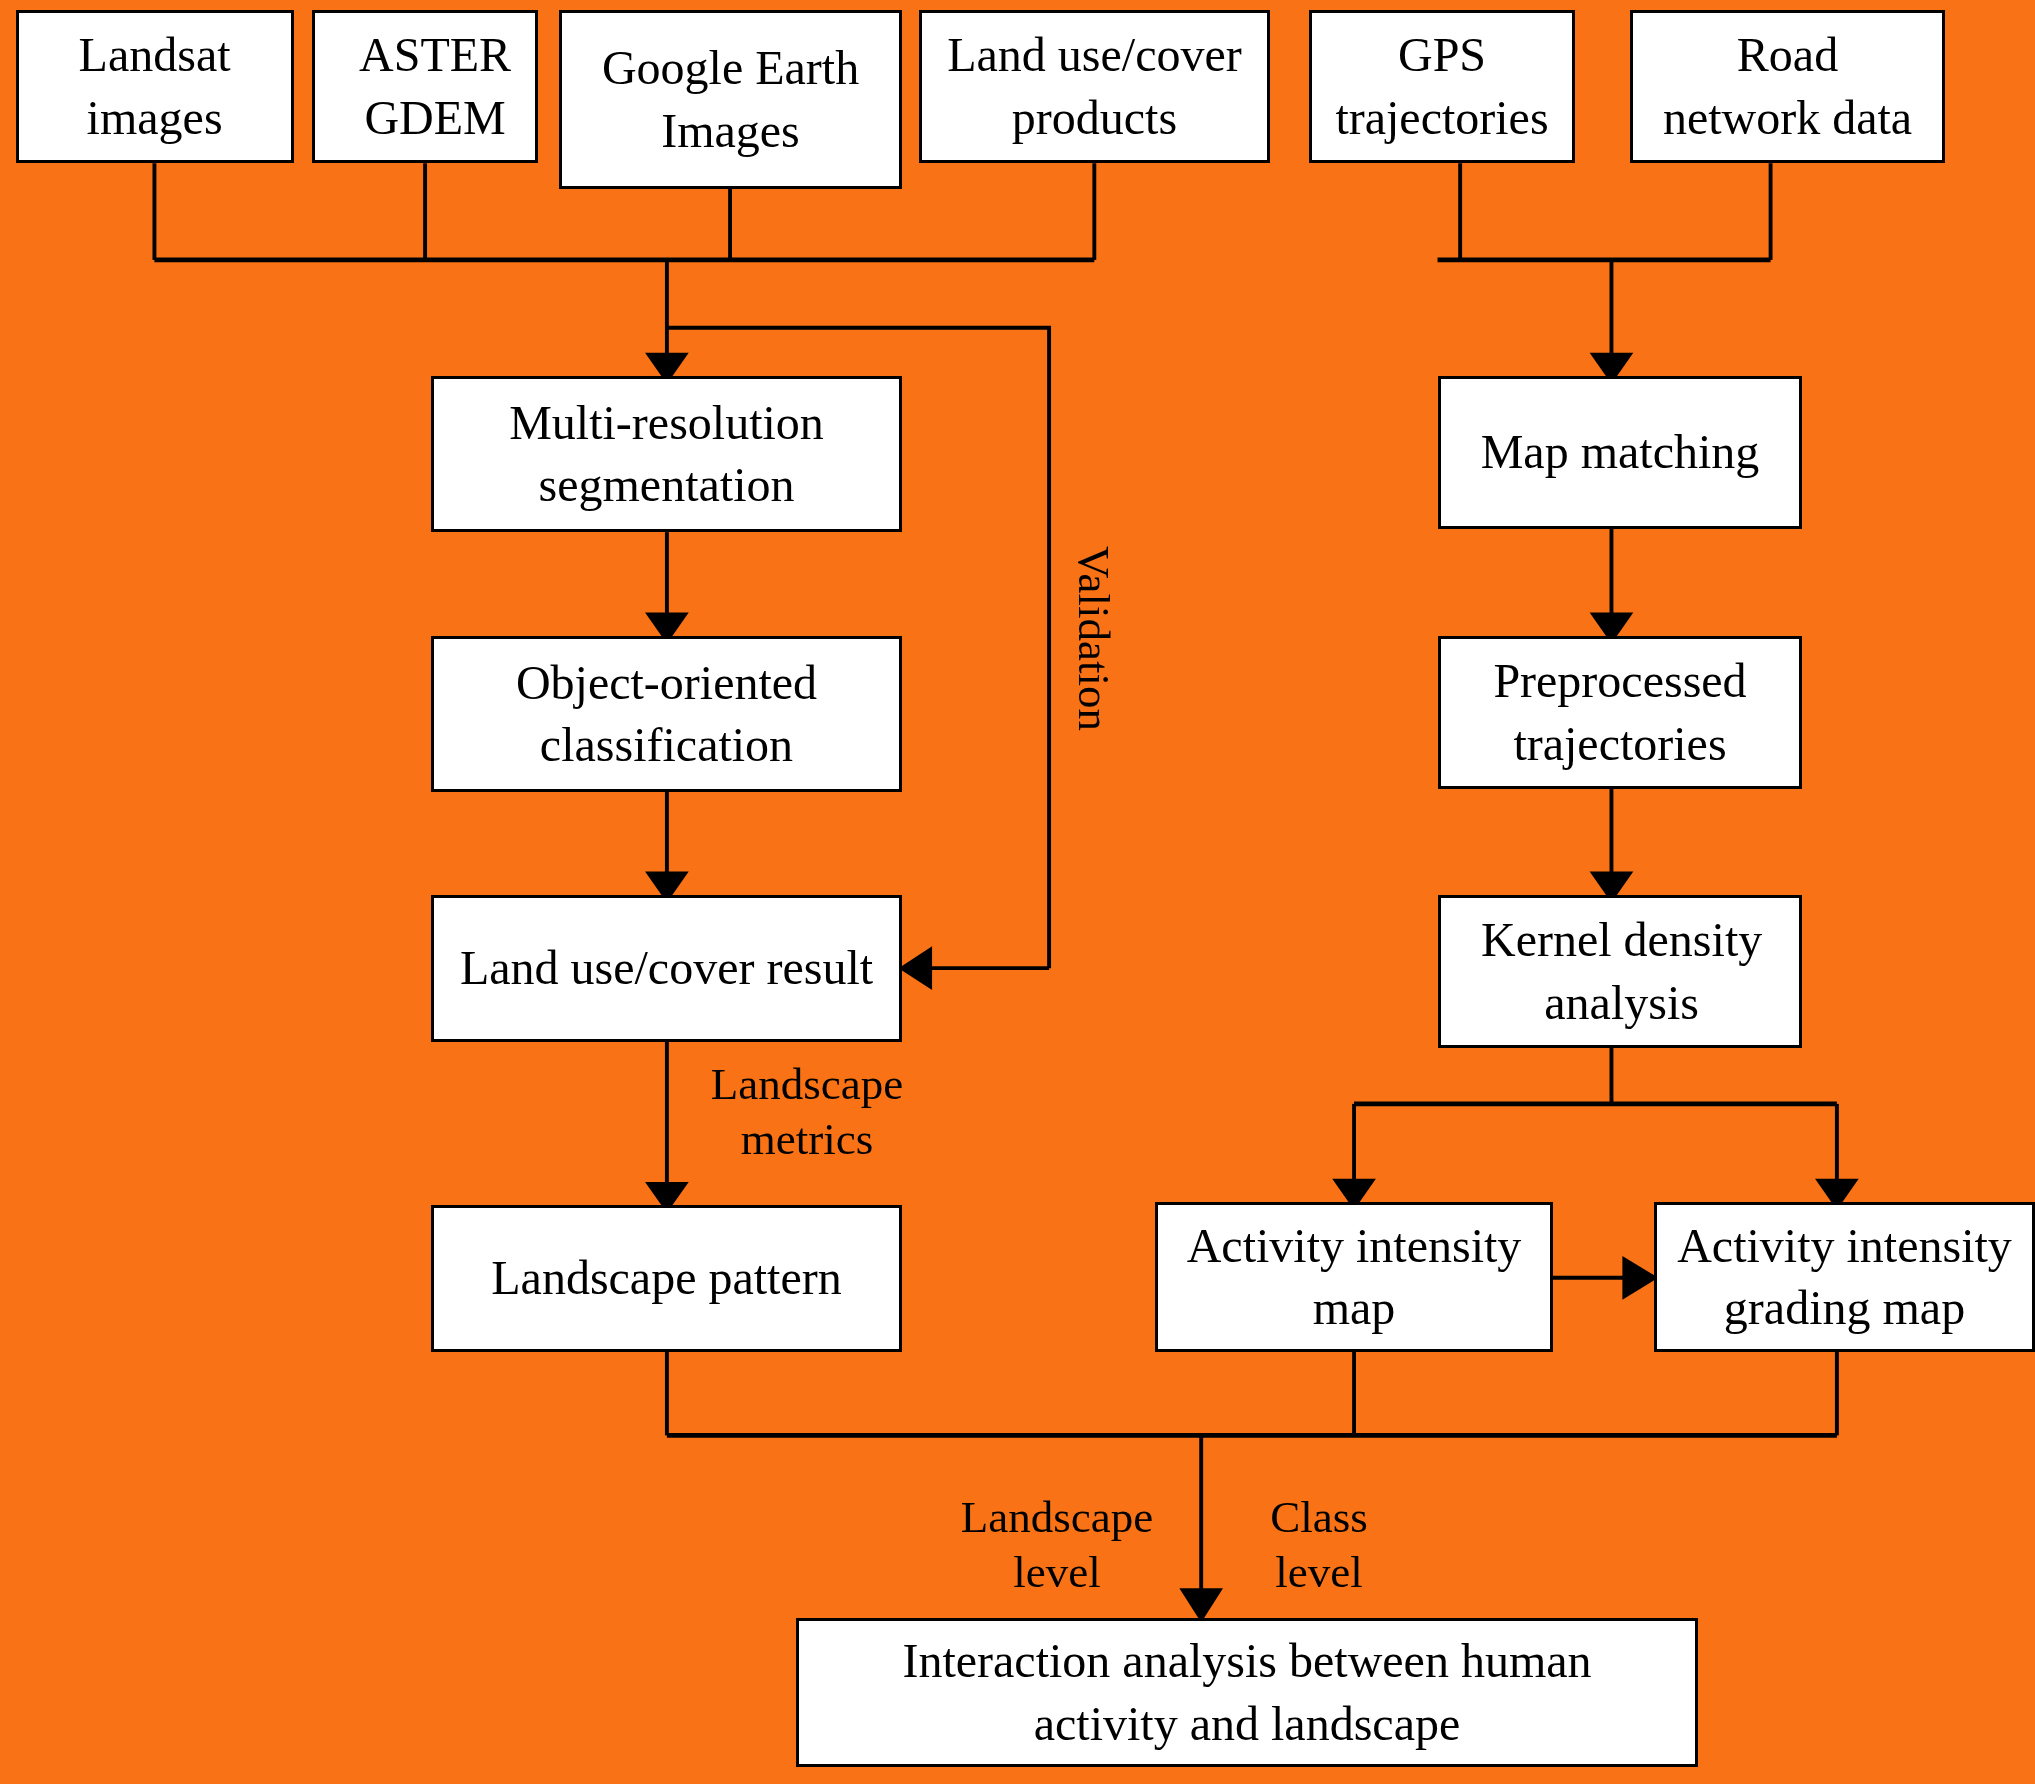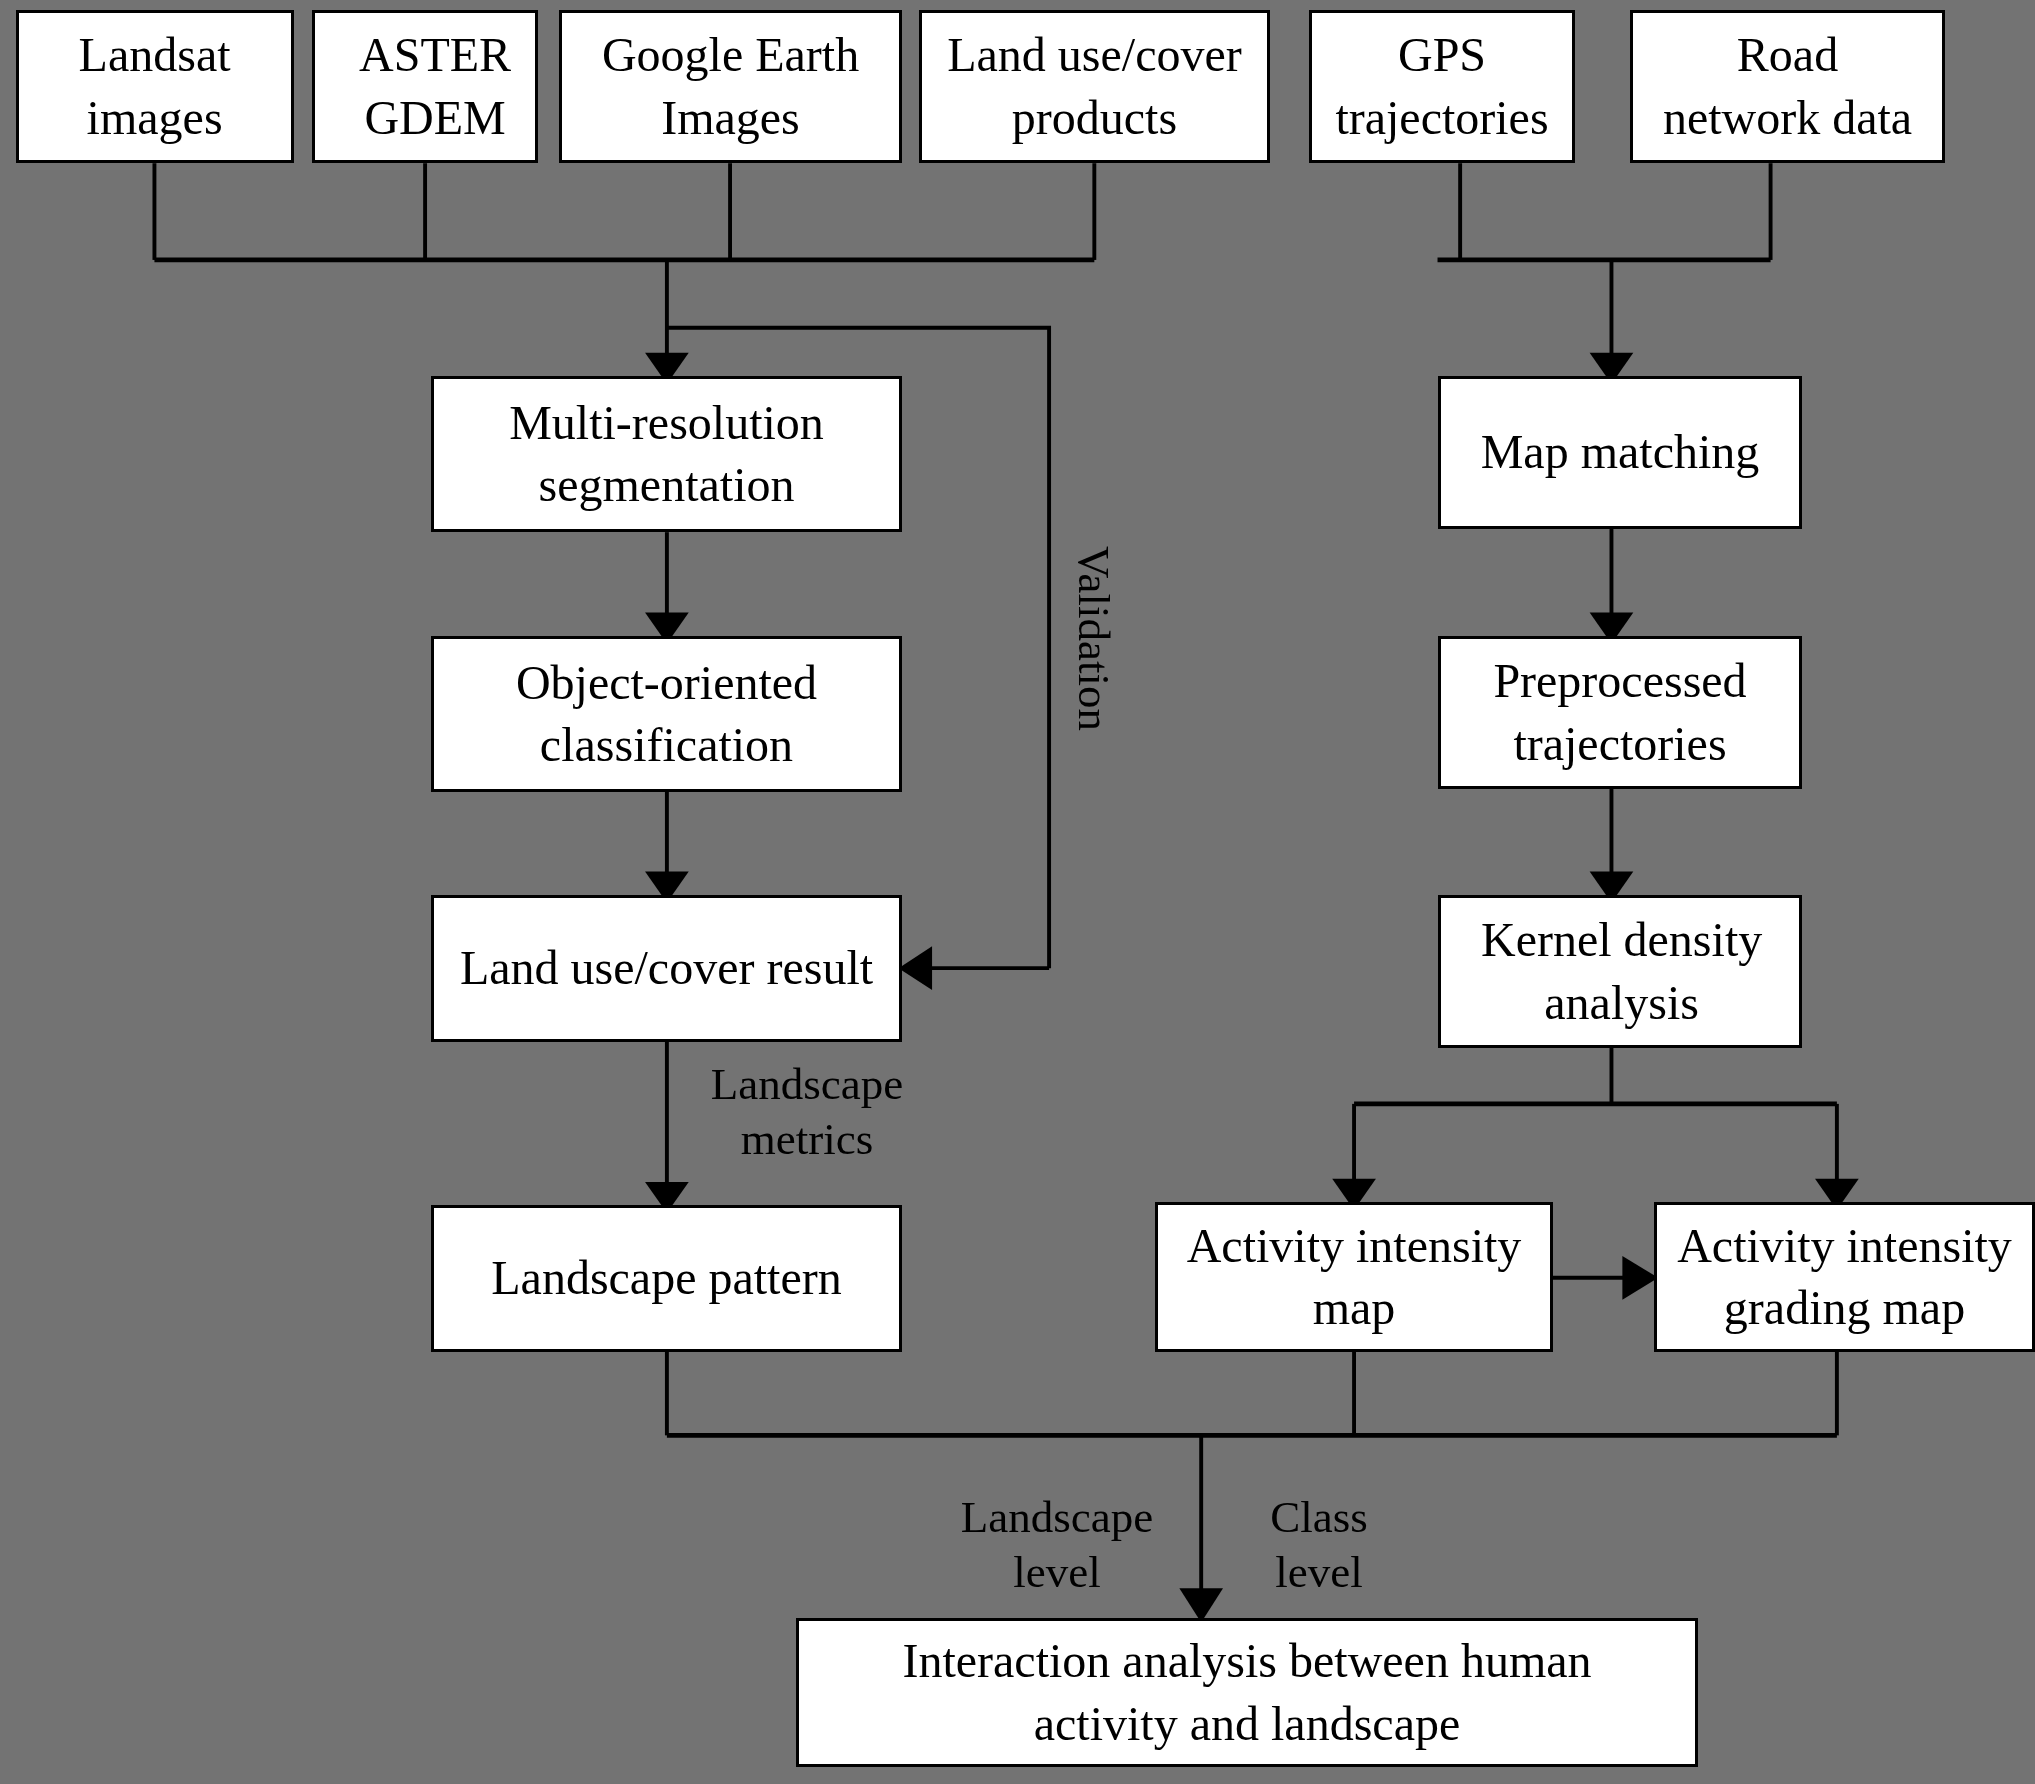--- a/index.html
+++ b/index.html
@@ -4,21 +4,21 @@
 <style>
   html, body {
     margin: 0;
     padding: 0;
     background: #ffffff;
   }
   #stage {
     position: relative;
     width: 2035px;
     height: 1785px;
-    background: #737373;
+    background: #f97316;
     overflow: hidden;
     font-family: "Liberation Serif", "DejaVu Serif", serif;
   }
   #wires {
     position: absolute;
     inset: 0;
     width: 2035px;
     height: 1785px;
     pointer-events: none;
   }
@@ -134,21 +134,21 @@
       <path d="M 1540,1840 L 1540,2045"></path>
     </g>
   </svg>
 
   <div class="node" style="left:15.6px; top:10px; width:278px; height:153px; font-size:48px;">Landsat
 images</div>
 
   <div class="node" style="left:312px; top:10px; width:226px; height:153px; font-size:48px;padding-left:28px;">ASTER
 GDEM</div>
 
-  <div class="node" style="left:559px; top:10px; width:343px; height:153px; font-size:48px;">Google Earth
+  <div class="node" style="left:559px; top:10px; width:343px; height:179px; font-size:48px;">Google Earth
 Images</div>
 
   <div class="node" style="left:919px; top:10px; width:351px; height:153px; font-size:48px;">Land use/cover
 products</div>
 
   <div class="node" style="left:1309px; top:10px; width:266px; height:153px; font-size:48px;">GPS
 trajectories</div>
 
   <div class="node" style="left:1630px; top:10px; width:315px; height:153px; font-size:48px;">Road
 network data</div>

